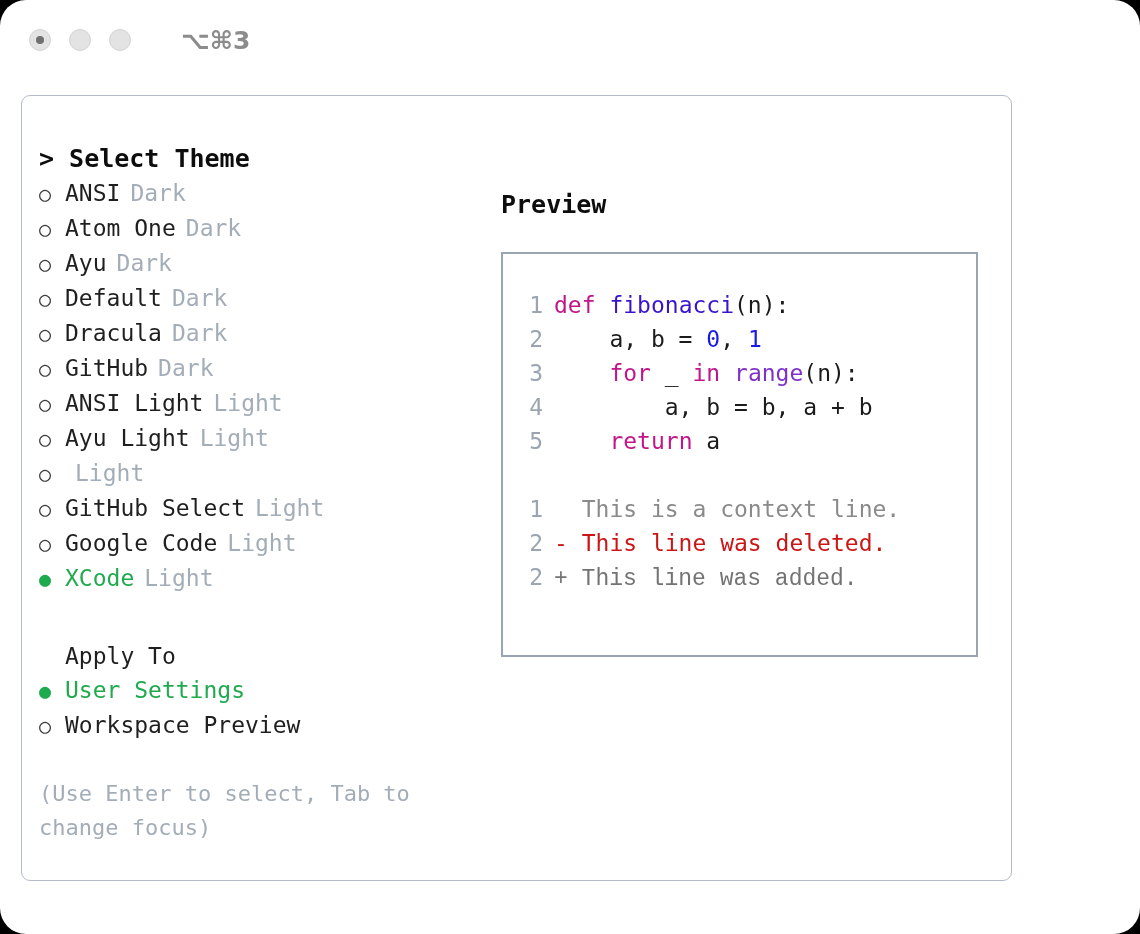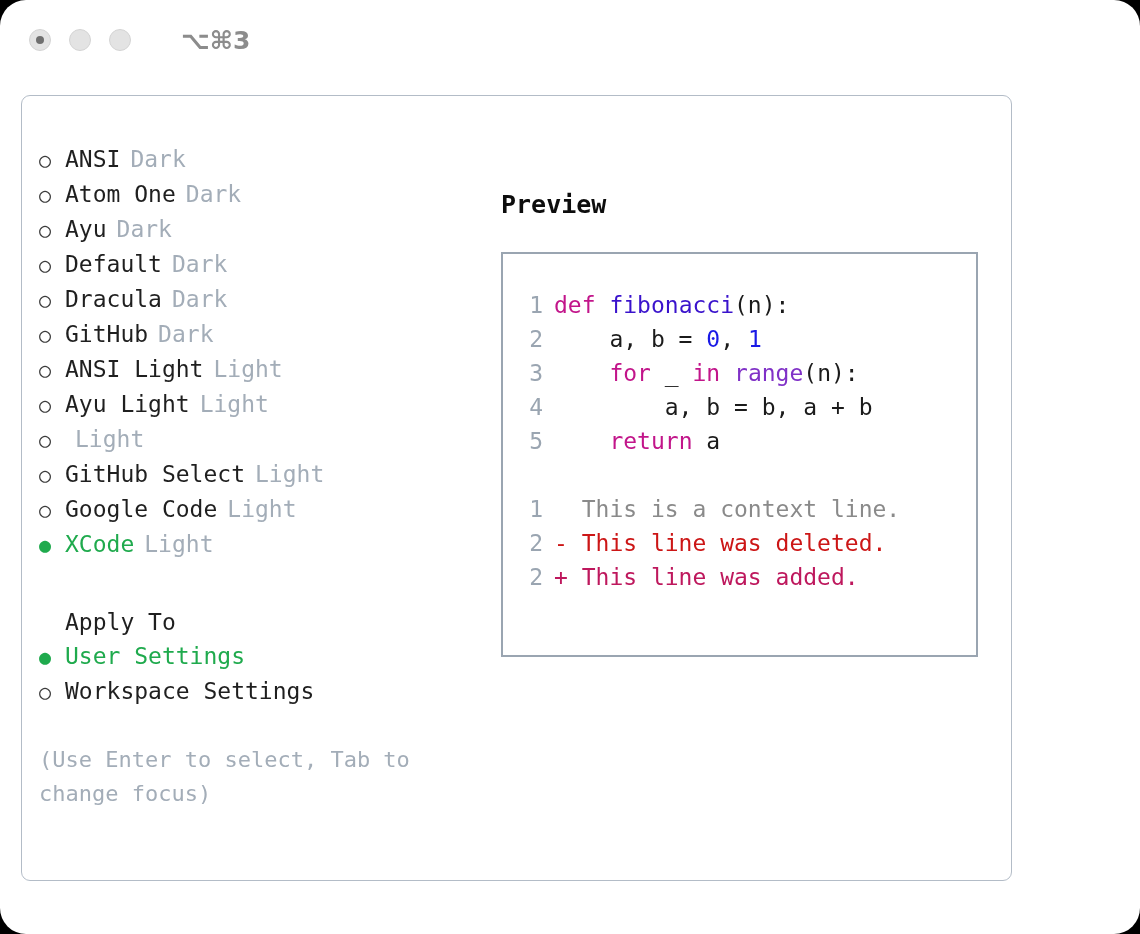--- a/index.html
+++ b/index.html
@@ -192,21 +192,21 @@
   .gap {
     height: 34px;
   }
   .tok-kw   { color: #c2158a; }
   .tok-fn   { color: #3a13cc; }
   .tok-bi   { color: #8031c7; }
   .tok-num  { color: #1a1ae6; }
   .tok-pln  { color: #1b1b1b; }
   .tok-ctx  { color: #8a8a8a; }
   .tok-del  { color: #cc1616; }
-  .tok-add  { color: #be185d; }
+  .tok-add  { color: #737373; font-family: Liberation Mono, monospace; }
 </style>
 </head>
 <body>
 
 <div class="page">
 
   <div class="titlebar">
     <div class="dots">
       <div class="dot">
           <span class="inner"></span>
@@ -215,41 +215,42 @@
       <div class="dot"></div>
     </div>
     <div class="shortcut">⌥⌘3</div>
   </div>
 
   <div class="window">
     <div class="content">
 
       <div class="left-col">
 
+        <div class="heading">&gt; Select Theme</div>
 
         <div class="theme-list" id="theme-list">
             <div class="row"><span class="bullet">○</span><span class="name">ANSI</span><span class="variant">Dark</span></div>
             <div class="row"><span class="bullet">○</span><span class="name">Atom One</span><span class="variant">Dark</span></div>
             <div class="row"><span class="bullet">○</span><span class="name">Ayu</span><span class="variant">Dark</span></div>
             <div class="row"><span class="bullet">○</span><span class="name">Default</span><span class="variant">Dark</span></div>
             <div class="row"><span class="bullet">○</span><span class="name">Dracula</span><span class="variant">Dark</span></div>
             <div class="row"><span class="bullet">○</span><span class="name">GitHub</span><span class="variant">Dark</span></div>
             <div class="row"><span class="bullet">○</span><span class="name">ANSI Light</span><span class="variant">Light</span></div>
             <div class="row"><span class="bullet">○</span><span class="name">Ayu Light</span><span class="variant">Light</span></div>
             <div class="row"><span class="bullet">○</span><span class="variant">Light</span></div>
             <div class="row"><span class="bullet">○</span><span class="name">GitHub Select</span><span class="variant">Light</span></div>
             <div class="row"><span class="bullet">○</span><span class="name">Google Code</span><span class="variant">Light</span></div>
             <div class="row"><span class="bullet sel">●</span><span class="name sel">XCode</span><span class="variant">Light</span></div>
           </div>
 
         <div class="apply-block">
           <div class="apply-title">Apply To</div>
           <div id="apply-list">
               <div class="row"><span class="bullet sel">●</span><span class="name sel">User Settings</span></div>
-              <div class="row"><span class="bullet">○</span><span class="name">Workspace Settings</span></div>
+              <div class="row"><span class="bullet">○</span><span class="name">Workspace Preview</span></div>
             </div>
         </div>
 
         <div class="hint">(Use Enter to select, Tab to change focus)</div>
       </div>
 
       <div class="right-col">
         <div class="preview-title">Preview</div>
 
         <div class="preview-box">

